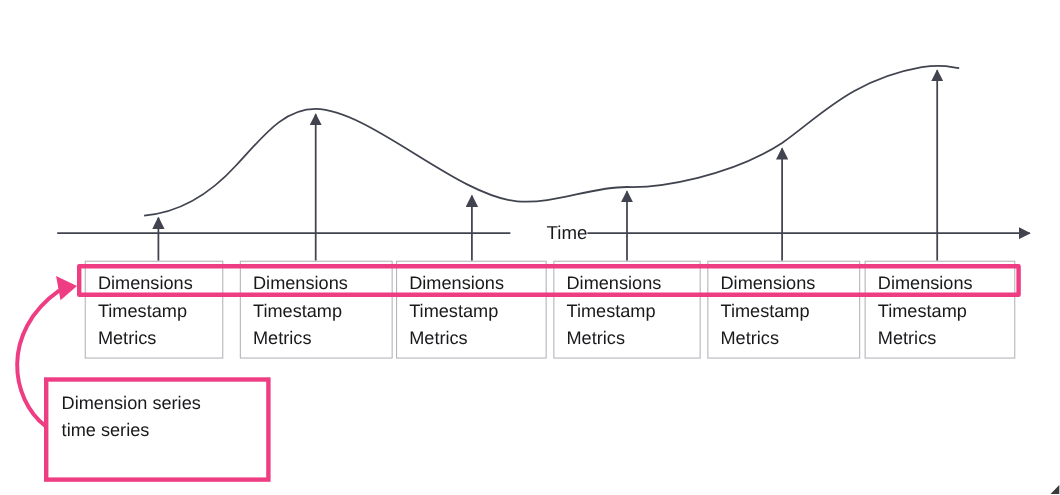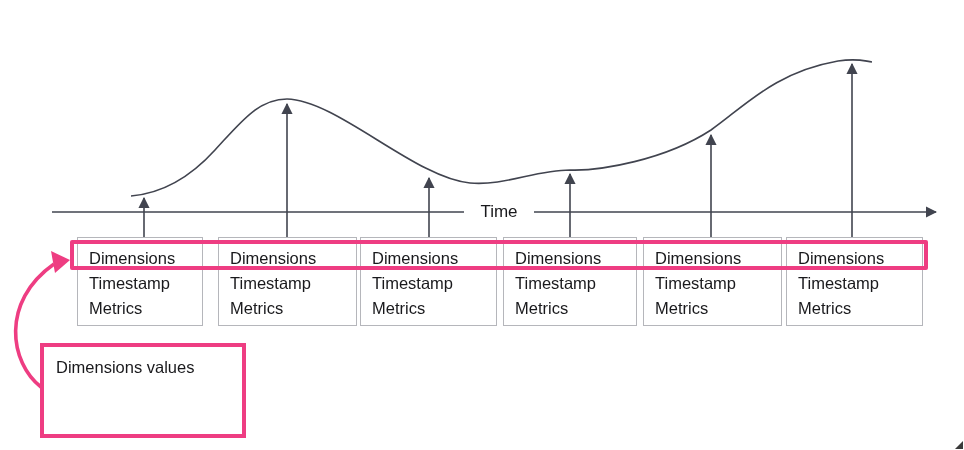--- a/index.html
+++ b/index.html
@@ -6,21 +6,21 @@
     --pink:#ee3d82; --line:#41444f; --box-border:#b5b6bb; --text:#19191c; --bg:#ffffff;
   }
   html,body{margin:0;padding:0;background:#fff;}
   .stage{
     position:relative;width:964px;height:450px;background:var(--bg);overflow:hidden;
     font-family:"Liberation Sans", sans-serif;color:var(--text);
   }
   .layer-svg{position:absolute;left:0;top:0;z-index:1;}
   .time-label{
     position:absolute;left:464px;top:200px;width:70px;height:24px;z-index:2;
-    background:var(--bg);text-align:center;font-size:17px;line-height:24px;color:var(--text);
+    background:var(--bg);text-align:right;font-size:17px;line-height:24px;color:var(--text);
   }
   .record-box{
     position:absolute;top:237px;height:89px;z-index:2;box-sizing:border-box;
     background:#fff;border:1px solid var(--box-border);
     padding:8px 4px 0 11px;font-size:16.5px;line-height:25px;white-space:nowrap;
   }
   .record-box .cell{display:block;}
   .dimensions-highlight{
     position:absolute;left:70px;top:240px;width:858px;height:30px;z-index:3;
     box-sizing:border-box;border:4px solid var(--pink);border-radius:2px;
@@ -100,16 +100,17 @@
   </div>
   <div class="record-box" style="left:786px;width:137px">
     <span class="cell">Dimensions</span>
     <span class="cell">Timestamp</span>
     <span class="cell">Metrics</span>
   </div>
 
   <div class="dimensions-highlight"></div>
 
   <div class="callout">
-    <span class="callout-line">Dimensions values</span>
+    <span class="callout-line">Dimension series</span>
+    <span class="callout-line">time series</span>
   </div>
 
 </div>
 
 </body></html>

